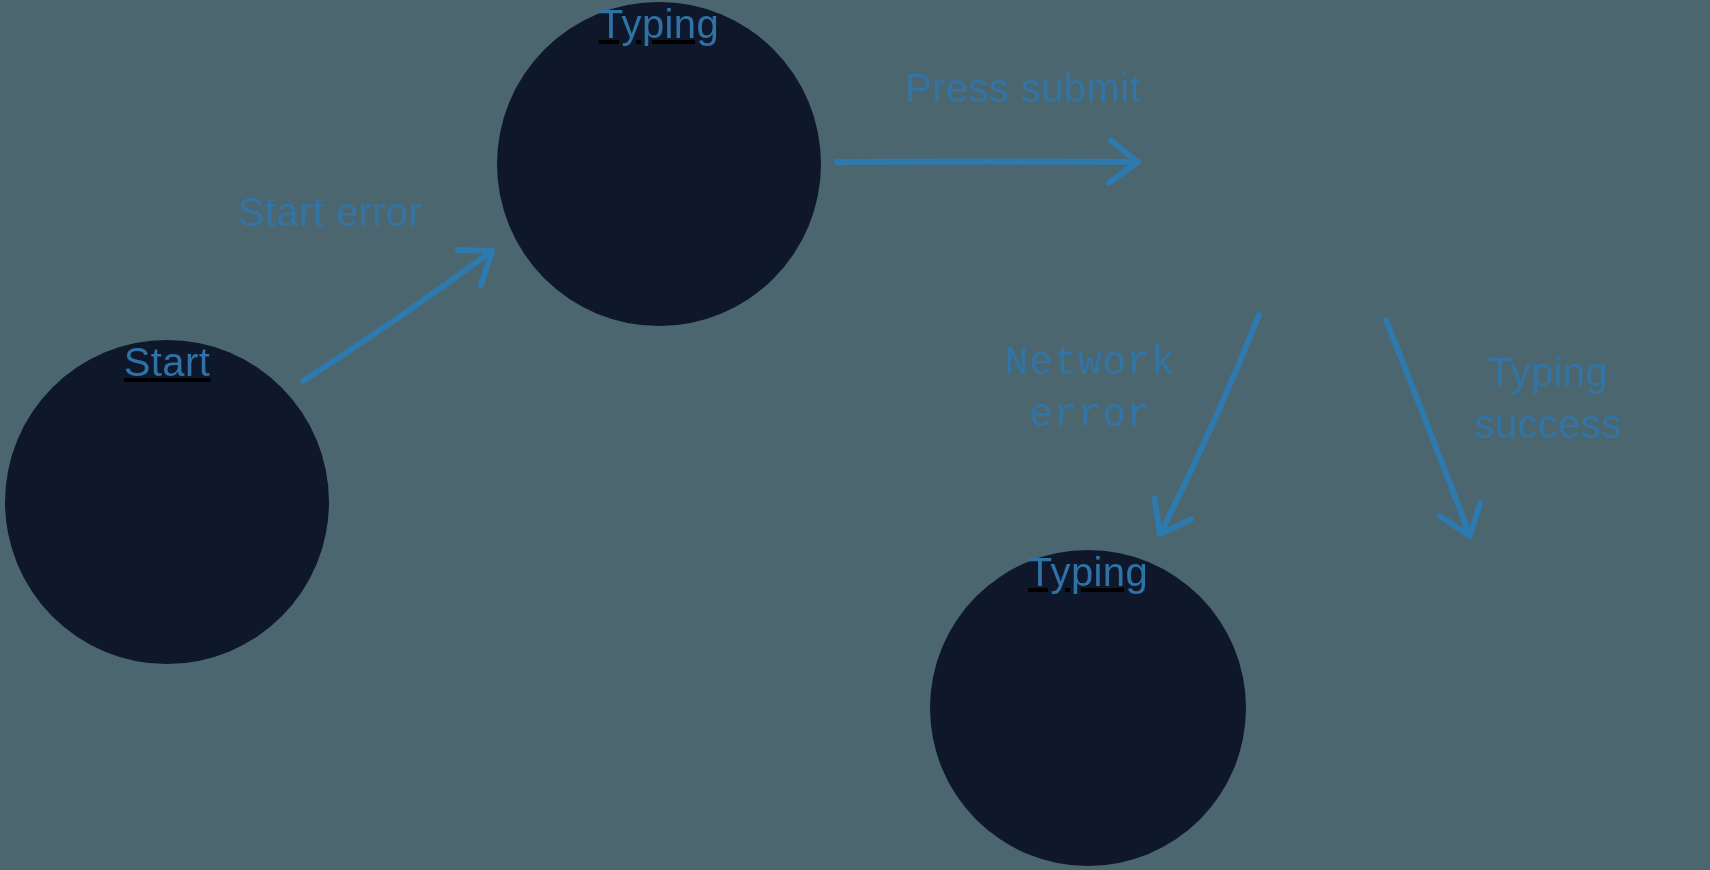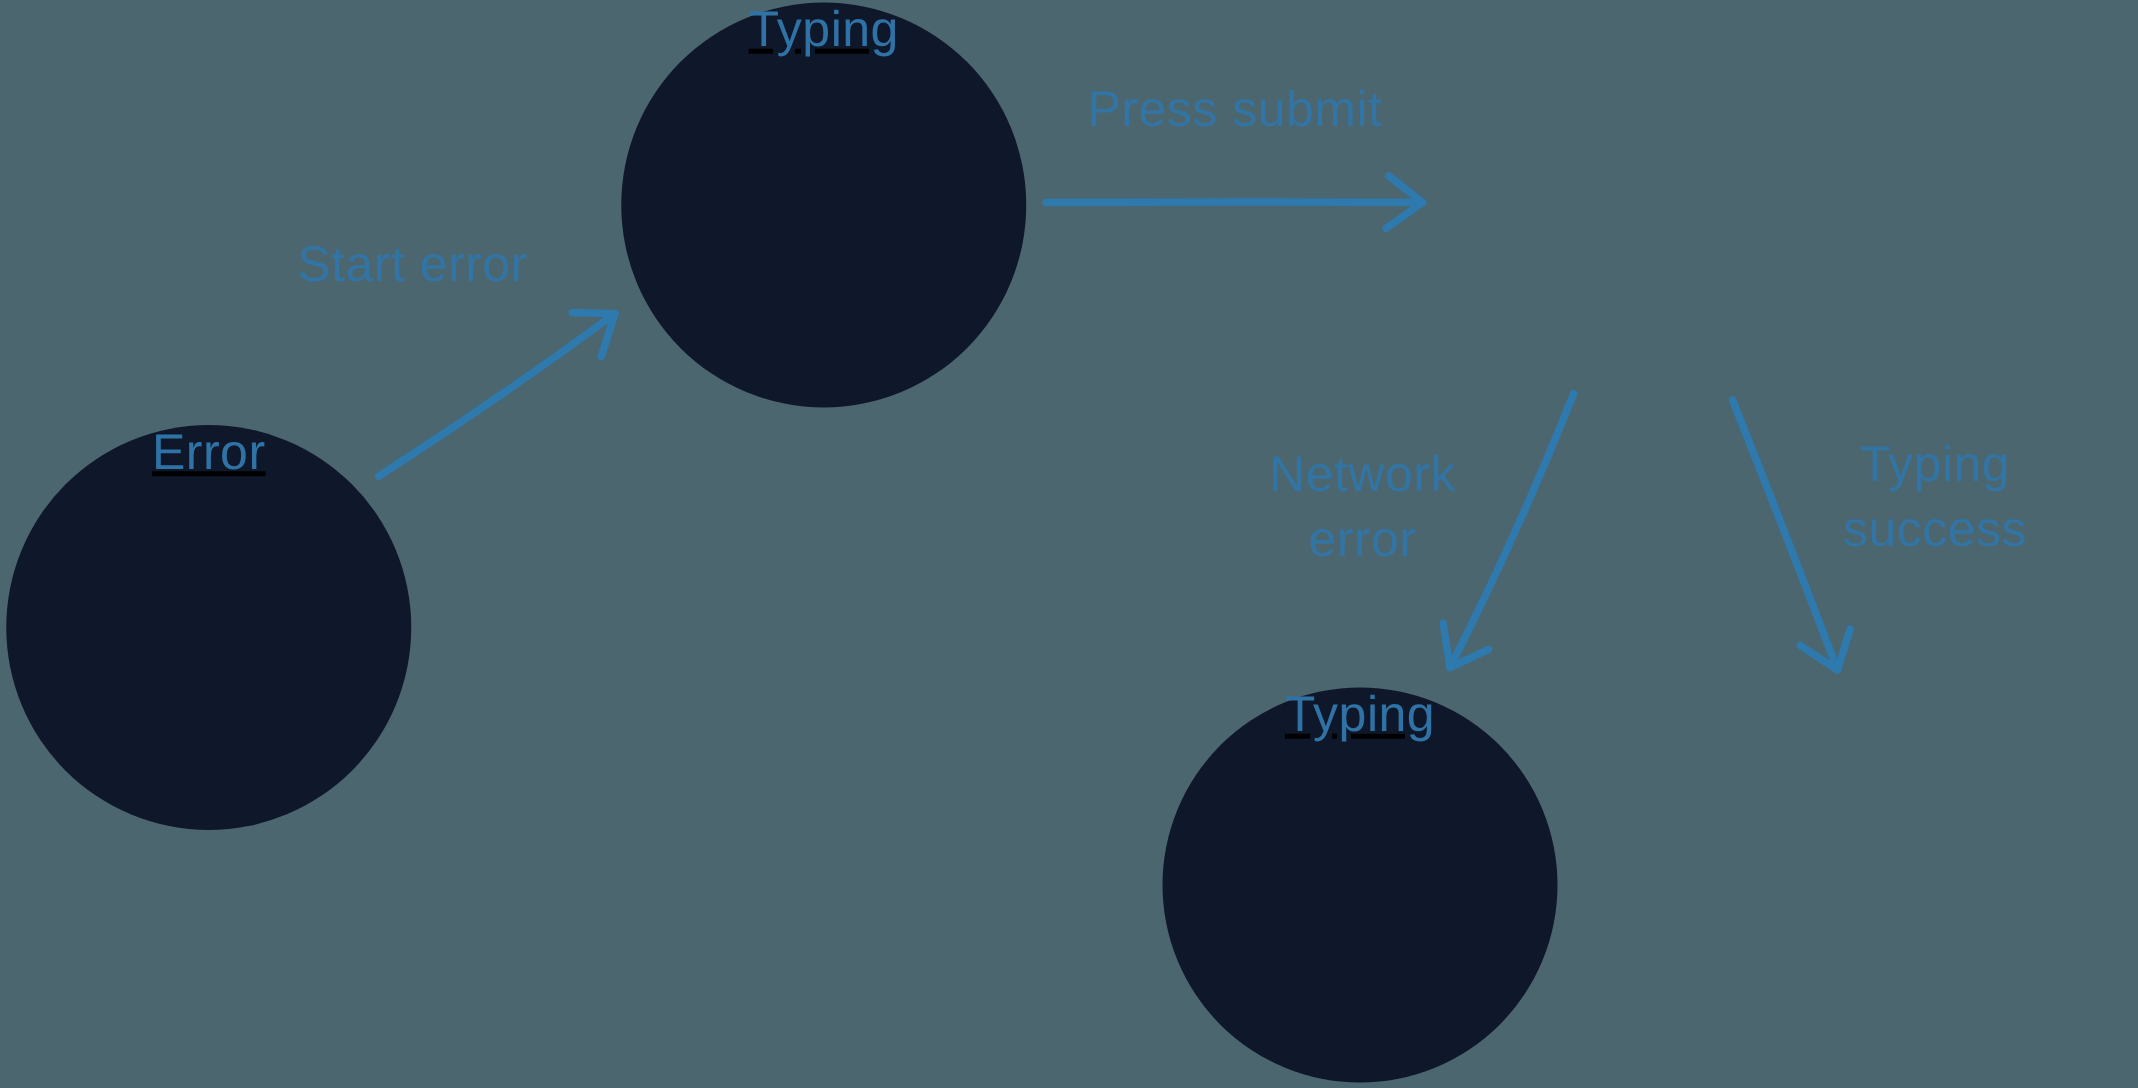--- a/index.html
+++ b/index.html
@@ -53,43 +53,43 @@
   .edge-label {
     position: absolute;
     color: #3274A4;
     font-size: 40px;
     font-weight: 500;
     letter-spacing: 0.4px;
     line-height: 52px;
     text-align: center;
   }
   .label-start-typing    { left: 230px;  top: 186px; width: 200px; }
-  .label-press-submit    { left: 830px;  top: 64px;  width: 316px; line-height: 48px; white-space: nowrap; text-align: center; }
-  .label-network-error   { left: 980px;  top: 354px; width: 220px; }
+  .label-press-submit    { left: 865px;  top: 64px;  width: 316px; line-height: 48px; white-space: nowrap; text-align: center; }
+  .label-network-error   { left: 980px;  top: 338px; width: 220px; font-family: Liberation Mono, monospace; }
   .label-network-success { left: 1438px; top: 346px; width: 220px; }
 </style>
 </head>
 <body>
 
 <div class="canvas">
 
   <svg class="edges-layer" width="1710" height="870" viewBox="0 0 1710 870" xmlns="http://www.w3.org/2000/svg">
     <defs>
       <marker id="arrowhead" markerUnits="userSpaceOnUse" markerWidth="60" markerHeight="48" viewBox="0 0 60 48" refX="56" refY="24" orient="auto">
         <path d="M 29 3 L 56 24 L 27 45" fill="none" stroke="#2E79AD" stroke-width="6" stroke-linecap="round" stroke-linejoin="round"></path>
       </marker>
     </defs>
     <path class="edge-path" d="M 303 381 Q 398 320 492 251" marker-end="url(#arrowhead)"></path>
     <path class="edge-path" d="M 837 162 Q 990 161 1138 162" marker-end="url(#arrowhead)"></path>
     <path class="edge-path" d="M 1259 315 Q 1213 430 1160 534" marker-end="url(#arrowhead)"></path>
     <path class="edge-path" d="M 1386 320 Q 1431 433 1470 536" marker-end="url(#arrowhead)"></path>
   </svg>
 
   <div class="state-node node-empty">
-    <span class="state-label">Error</span>
+    <span class="state-label">Start</span>
   </div>
 
   <div class="state-node node-typing">
     <span class="state-label">Typing</span>
   </div>
 
 
   <div class="state-node node-error">
     <span class="state-label">Typing</span>
   </div>

